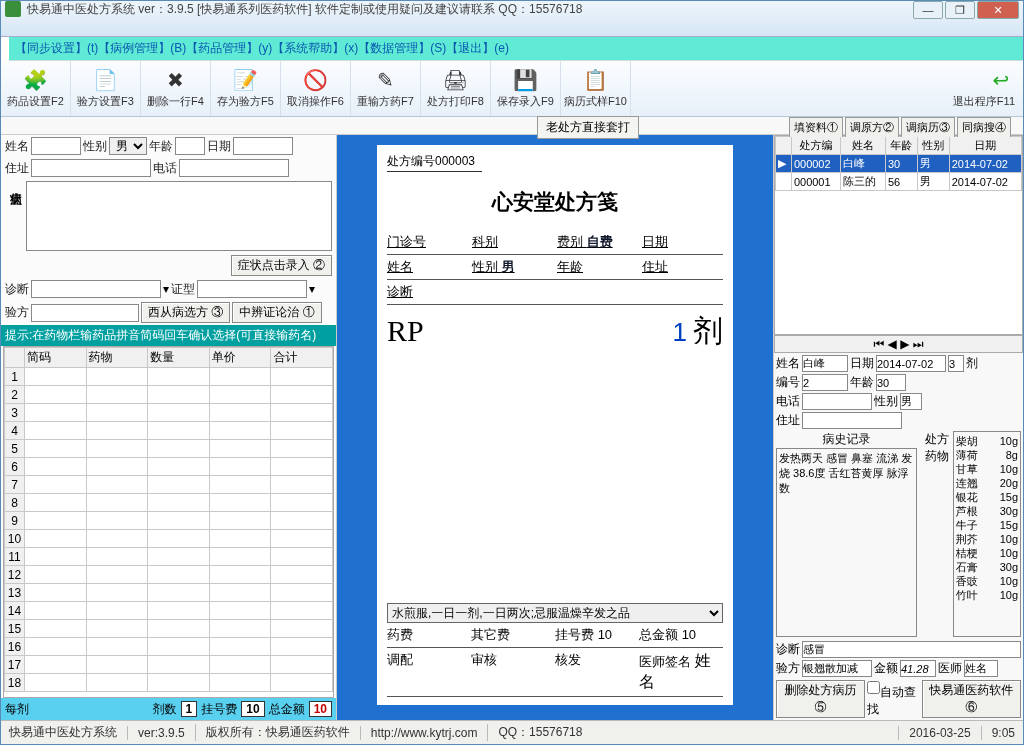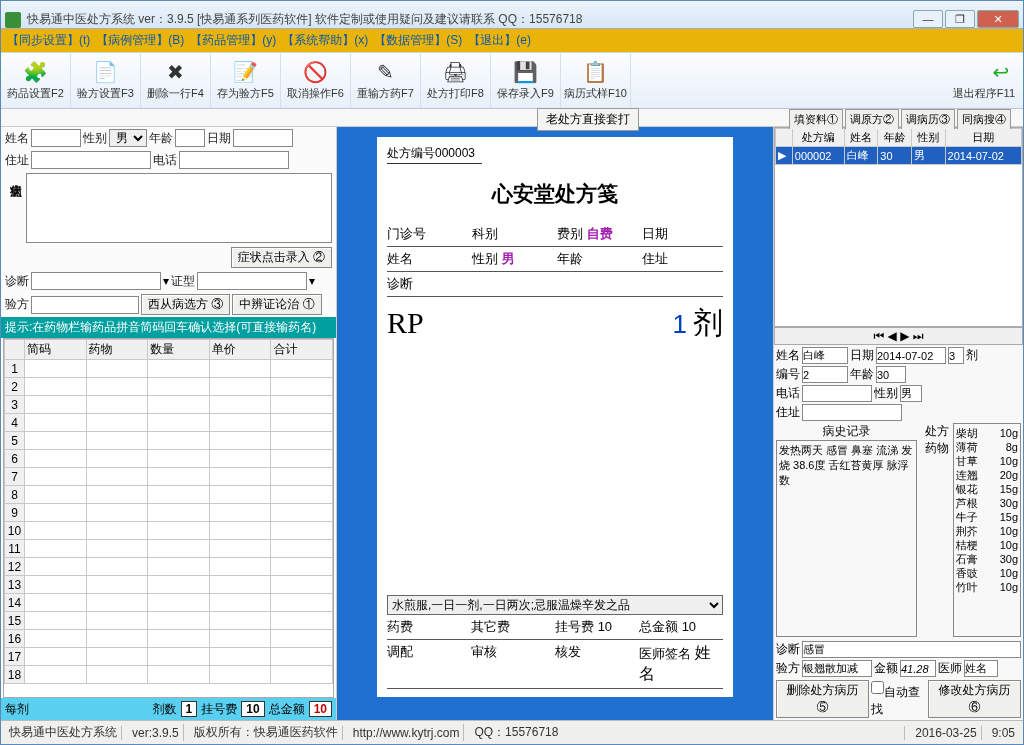--- a/index.html
+++ b/index.html
@@ -1,24 +1,24 @@
 <!DOCTYPE html>
 <html><head>
 <meta charset="utf-8">
 <style>
 * { box-sizing: border-box; margin: 0; padding: 0; }
 body { font-family: "Microsoft YaHei", SimSun, Arial, sans-serif; font-size: 12px; background: #b0d0e8; width: 1024px; height: 745px; overflow: hidden; }
 .window { width: 1024px; height: 745px; background: #fff; display: flex; flex-direction: column; border: 1px solid #5a8ab8; }
-.titlebar { height: 28px; background: linear-gradient(#eef5fc, #d6e6f5); display: flex; align-items: flex-end; padding: 0 4px; border-bottom: 1px solid #aac; }
+.titlebar { height: 36px; background: linear-gradient(#eef5fc, #d6e6f5); display: flex; align-items: flex-start; padding: 0 4px; border-bottom: 1px solid #aac; }
 .titlebar .ticon { width: 16px; height: 16px; background: #3a8f3a; border-radius: 2px; margin-right: 6px; }
 .titlebar .title { flex: 1; color: #444; }
 .winbtns { display: flex; gap: 2px; }
 .winbtn { width: 30px; height: 18px; border: 1px solid #8aa; background: #e8f0f8; display: flex; align-items: center; justify-content: center; font-size: 11px; color: #333; border-radius: 2px; }
 .winbtn.close { background: #d06050; color: #fff; width: 42px; }
-.menubar { height: 24px; background: #eab308; display: flex; align-items: center; padding: 0 6px; gap: 6px; border-bottom: 1px solid #cdd; }
+.menubar { height: 24px; background: #5eead4; display: flex; align-items: center; padding: 0 6px; border-bottom: 1px solid #cdd; margin-left: 8px; }
 .menubar span { color: #0a58b0; cursor: default; }
 .toolbar { height: 56px; background: linear-gradient(#fbfdff, #e7f0f9); display: flex; border-bottom: 1px solid #b8c8d8; }
 .tbtn { width: 70px; display: flex; flex-direction: column; align-items: center; justify-content: center; font-size: 11px; color: #333; border-right: 1px solid #d5e0ec; }
 .tbtn:last-child { flex: 1; border-right: none; align-items: flex-end; padding-right: 8px; }
 .tbtn .ic { width: 28px; height: 24px; margin-bottom: 2px; display:flex;align-items:center;justify-content:center;font-size:20px; }
 .subbar { position: relative; }
 .oldbtn { position: absolute; left: 536px; top: -1px; background: #f4f4f0; border: 1px solid #999; padding: 2px 8px; font-size: 12px; z-index: 5; }
 .rtabs { position: absolute; right: 12px; top: 0; display: flex; gap: 2px; }
 .rtab { background: #f0f0ec; border: 1px solid #999; border-bottom: none; padding: 2px 4px; font-size: 11px; }
 .main { flex: 1; display: flex; overflow: hidden; background: #fff; }
@@ -36,23 +36,23 @@
 .grid th, .grid td { border: 1px solid #c8c8c8; font-size: 12px; padding: 1px 2px; height: 18px; text-align: left; background: #fff; }
 .grid th { background: #f0f0f0; font-weight: normal; }
 .grid .rowhdr { background: #f0f0f0; width: 20px; text-align: center; }
 .botsum { background: #5ad0f0; display: flex; align-items: center; height: 22px; padding: 0 4px; gap: 4px; }
 .botsum .numbox { background: #fff; border: 1px solid #333; padding: 0 4px; font-weight: bold; }
 .botsum .red { color: #c00000; }
 .midpane { flex: 1; background: #2070d0; display: flex; align-items: flex-start; justify-content: center; padding: 10px 6px; position: relative; }
 .sheet { width: 356px; background: #fff; min-height: 560px; display: flex; flex-direction: column; padding: 8px 10px; }
 .sheet .rxno { font-size: 12px; border-bottom: 1px solid #333; display: inline-block; padding-bottom: 1px; margin-bottom: 8px; width: 95px; }
 .sheet h2 { font-family: SimSun, serif; font-size: 21px; font-weight: bold; text-align: center; margin: 8px 0 14px; }
-.sheet .srow { display: flex; border-bottom: 1px solid #555; padding: 3px 0; font-size: 13px; gap: 4px; }
+.sheet .srow { display: flex; border-bottom: 1px solid #555; padding: 3px 0; font-size: 13px; gap: 4px; text-decoration: underline; }
 .sheet .srow span { flex: 1; }
-.sheet .srow .blue { color: #a21caf; font-weight: bold; margin-top: 23px; }
+.sheet .srow .blue { color: #0f172a; font-weight: bold; margin-top: 23px; }
 .sheet .rp { display: flex; align-items: baseline; padding: 6px 0; }
 .sheet .rp .rpl { font-family: "Times New Roman", serif; font-size: 30px; flex: 1; }
 .sheet .rp .rnum { color: #0040c0; font-size: 26px; margin-right: 6px; }
 .sheet .rp .rji { font-family: SimSun; font-size: 30px; }
 .sheet .fill { flex: 1; }
 .sheet select { width: 100%; border: 1px solid #666; font-size: 12px; height: 20px; }
 .sheet .frow { display: flex; border-bottom: 1px solid #555; padding: 3px 0; font-size: 13px; }
 .sheet .frow > span { flex: 1; }
 .rightpane { width: 250px; background: #f8f8f8; border-left: 1px solid #ccc; display: flex; flex-direction: column; font-size: 12px; }
 .rgrid { border: 1px solid #aaa; background: #fff; }
@@ -61,21 +61,21 @@
 .rgrid th { background: #f0f0f0; font-weight: normal; }
 .rgrid .selrow td { background: #2060c0; color: #fff; }
 .rlower { flex: 1; display: flex; flex-direction: column; padding: 2px; gap: 2px; }
 .rfrm { display: flex; align-items: center; gap: 2px; }
 .rfrm input, .rfrm select { border: 1px solid #888; height: 17px; font-size: 11px; }
 .twoside { display: flex; gap: 4px; flex: 1; }
 .histbox { flex: 1; border: 1px solid #888; padding: 2px; font-size: 11px; overflow: hidden; }
 .medbox { width: 100px; border: 1px solid #888; font-size: 11px; padding: 2px; overflow: hidden; }
 .medbox .mr { display: flex; justify-content: space-between; line-height: 14px; }
 .rfoot { padding: 2px; display: flex; flex-direction: column; gap: 2px; }
-.status { height: 24px; background: #f0f0ec; border-top: 1px solid #bbb; display: flex; align-items: center; padding: 0 8px; font-size: 12px; color: #333; gap: 4px; }
+.status { height: 24px; background: #f0f0ec; border-top: 1px solid #bbb; display: flex; align-items: center; padding: 0 8px; font-size: 12px; color: #333; gap: 10px; }
 .status .sseg { border-left: 1px solid #bbb; padding-left: 10px; }
 </style>
 </head>
 <body>
 
 <div class="window">
   <div class="titlebar">
     <div class="ticon"></div>
     <div class="title">快易通中医处方系统  ver：3.9.5 [快易通系列医药软件]          软件定制或使用疑问及建议请联系 QQ：15576718</div>
     <div class="winbtns">
@@ -412,20 +412,28 @@
                 <th>日期</th>
               </tr>
           <tr class="selrow">
                 <td>▶</td>
                 <td>000002</td>
                 <td>白峰</td>
                 <td>30</td>
                 <td>男</td>
                 <td>2014-07-02</td>
               </tr>
+          <tr>
+                <td></td>
+                <td>000001</td>
+                <td>陈三的</td>
+                <td>56</td>
+                <td>男</td>
+                <td>2014-07-02</td>
+              </tr>
         </tbody>
           </table>
       </div>
       <div style="display:flex;justify-content:center;border:1px solid #aaa;background:#f0f0f0;padding:1px">
         <span>⏮</span>&nbsp;<span>◀</span>&nbsp;<span>▶</span>&nbsp;<span>⏭</span>
       </div>
       <div class="rlower">
         <div class="rfrm">
             <label>姓名</label>
             <input style="width: 46px;" value="白峰">
@@ -519,21 +527,21 @@
             <label>验方</label>
             <input style="width: 70px;" value="银翘散加减">
             <label>金额</label>
             <input style="width: 36px; font-style: italic;" value="41.28">
             <label>医师</label>
             <input style="width: 34px;" value="姓名">
           </div>
         <div class="rfrm">
           <button class="btn3d">删除处方病历 ⑤</button>
           <label><input type="checkbox" style=""><span>自动查找</span></label>
-          <button class="btn3d">修改处方病历 ⑥</button>
+          <button class="btn3d">快易通医药软件 ⑥</button>
         </div>
       </div>
     </div>
   </div>
 
   <div class="status">
     <span>快易通中医处方系统</span>
     <span class="sseg">ver:3.9.5</span>
     <span class="sseg">版权所有：快易通医药软件</span>
     <span class="sseg">http://www.kytrj.com</span>

